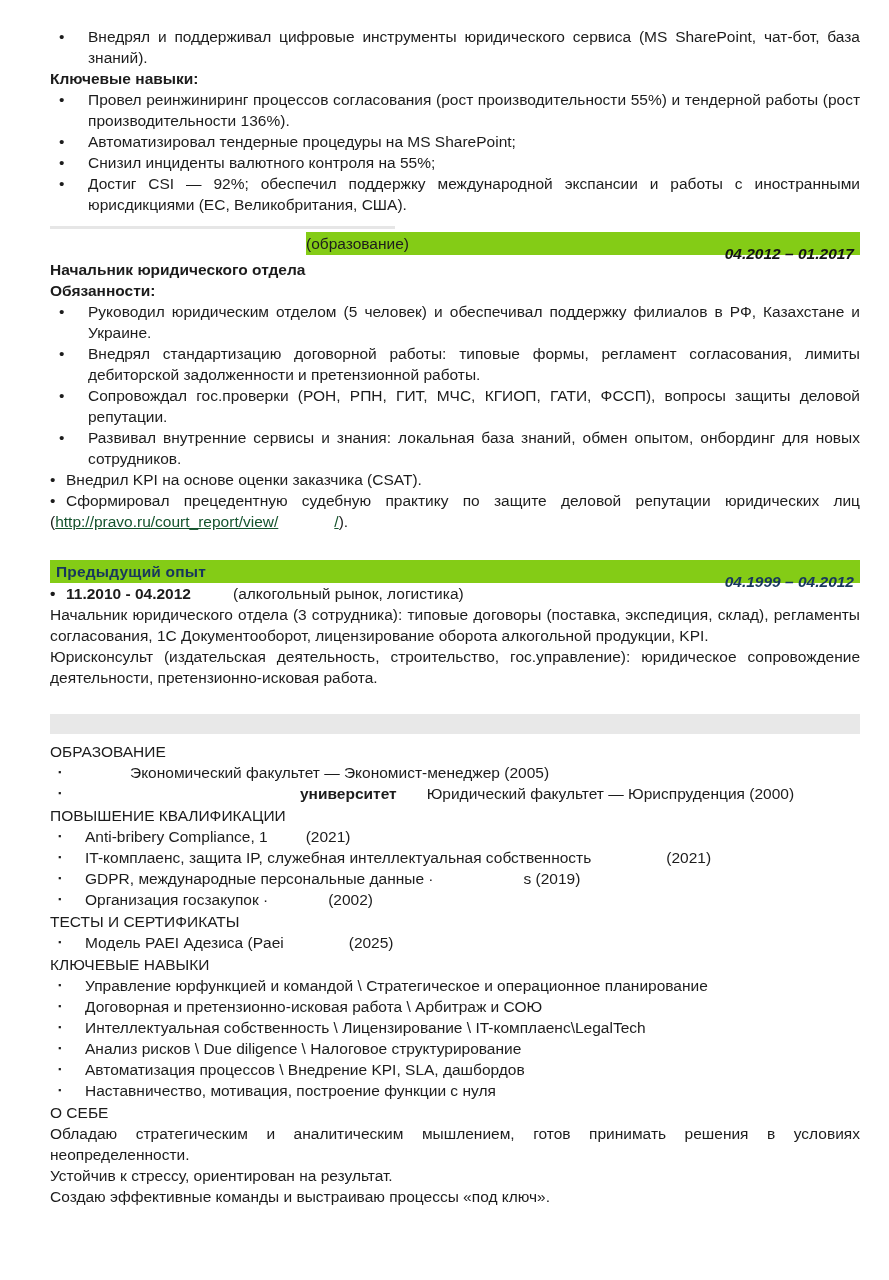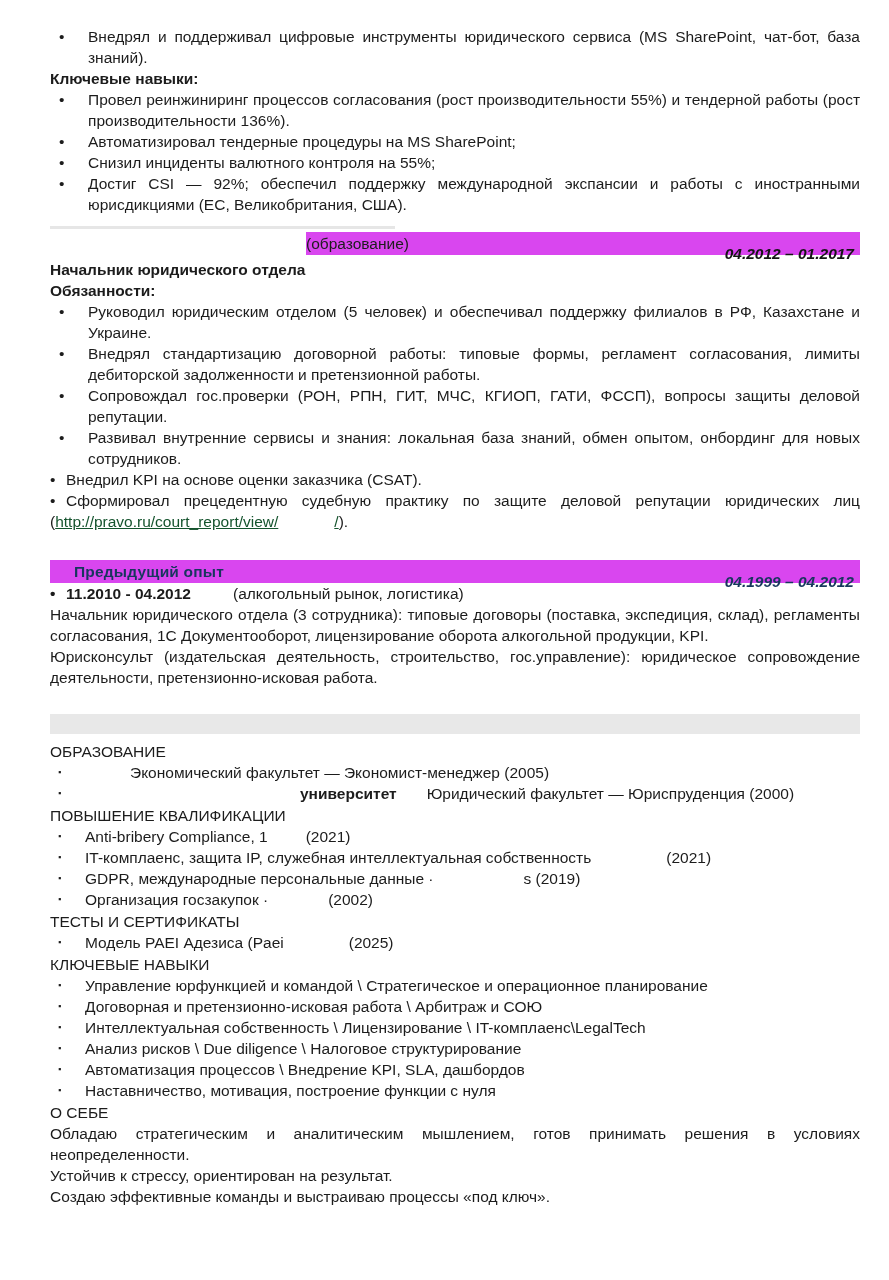--- a/index.html
+++ b/index.html
@@ -16,29 +16,29 @@
   .caps-h { font-weight:400; margin-top:1px; }
   .dotli { display:flex; }
   .dotli .marker { flex:0 0 38px; box-sizing:border-box; padding-left:9px; }
   .dotli .t { flex:1 1 auto; min-width:0; }
   .sqli { display:flex; }
   .sqli .marker { flex:0 0 35px; box-sizing:border-box; padding-left:8px; font-size:9px; line-height:21px; }
   .sqli .t { flex:1 1 auto; min-width:0; }
   .ibul { display:inline-block; width:16px; }
   .prestrip { height:3px; background:#e6e6e6; width:345px; margin-top:11px; }
   .band {
-    height:23px; background:#d946ef; display:flex; align-items:center;
+    height:23px; background:#84cc16; display:flex; align-items:center;
     padding-right:6px; box-sizing:border-box; margin-top:3px;
   }
   .band .flex1 { flex:1 1 auto; }
   .white-redact { width:256px; align-self:stretch; background:#ffffff; }
   .dates { font-weight:700; font-style:italic;margin-top:20px; }
   .dk { color:#141414; }
   .navy { color:#17365d; }
-  .band2 { margin-top:28px; padding-left:24px; }
+  .band2 { margin-top:28px; padding-left:6px; }
   .band-title { font-weight:700; letter-spacing:0.2px; }
   .link { color:#14532d; text-decoration:underline; cursor:pointer; }
   .linkgap { display:inline-block; width:56px; }
   .grayband { height:20px; background:#e8e8e8; margin-top:26px; margin-bottom:7px; }
   .gap { display:inline-block; }
   .g30 { width:30px; } .g38 { width:38px; } .g42 { width:42px; }
   .g45 { width:45px; } .g60 { width:60px; } .g65 { width:65px; }
   .g75 { width:75px; } .g90 { width:90px; } .g215 { width:215px; }
   .mt4 { margin-top:4px; }
 </style>

